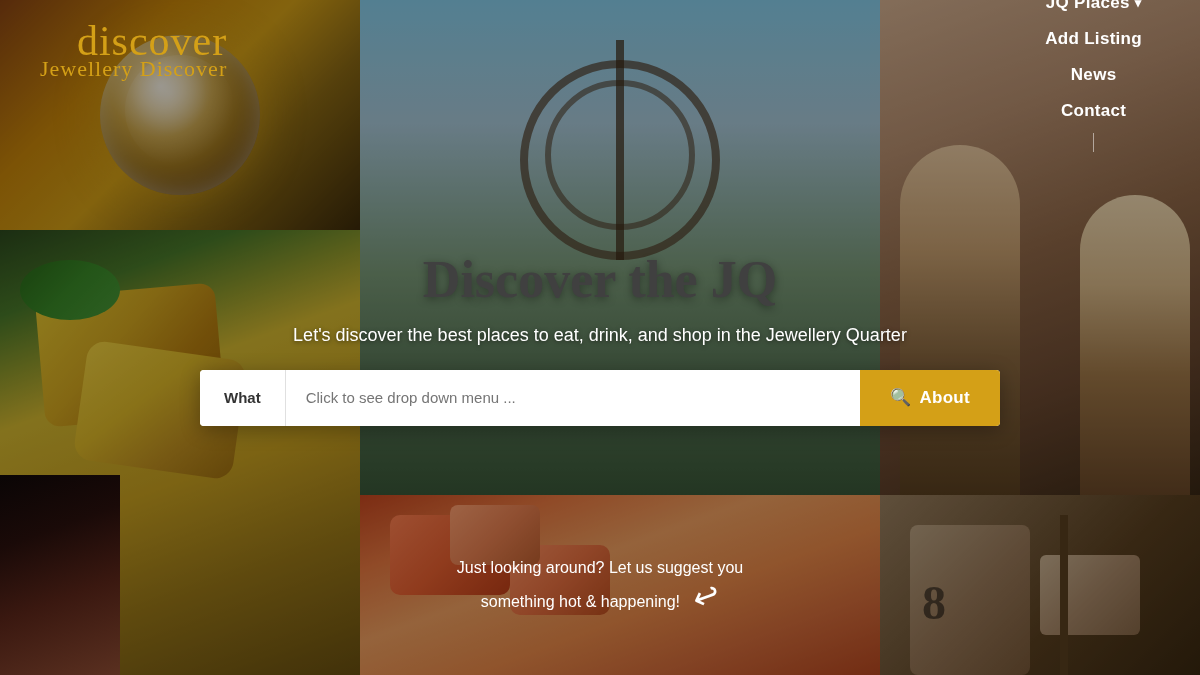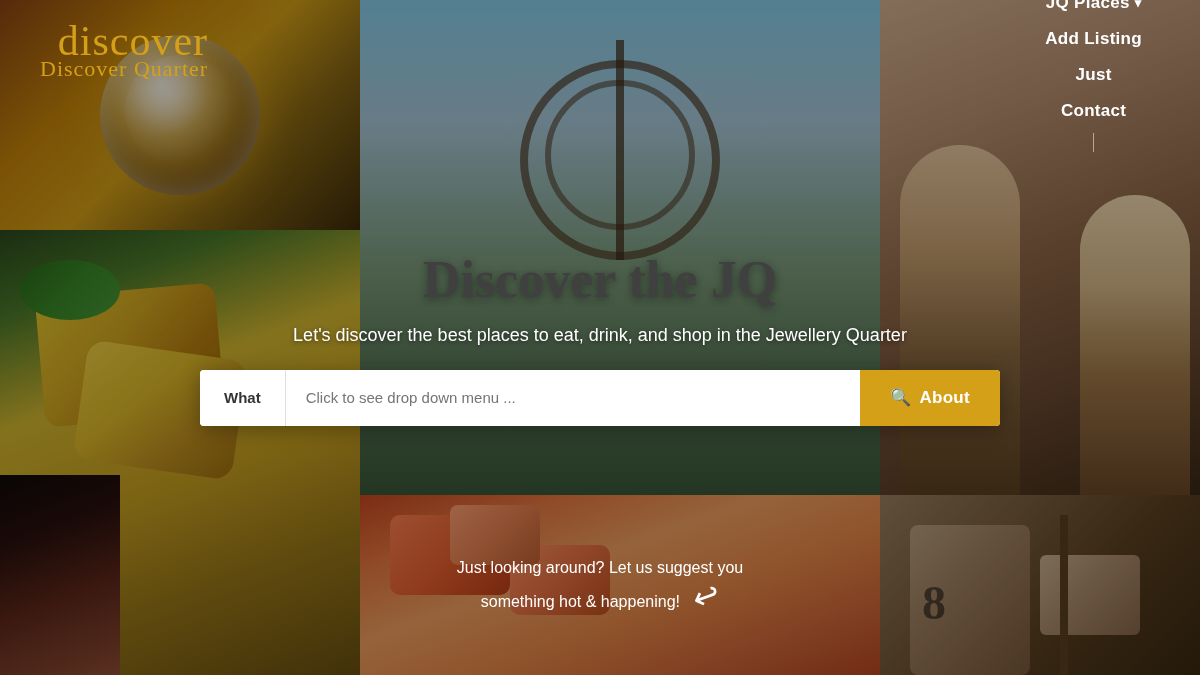--- a/index.html
+++ b/index.html
@@ -274,32 +274,32 @@
 </div>
 
 <div class="hero-overlay"></div>
 
 <div style="position:absolute;bottom:0;left:0;width:120px;height:200px;background:linear-gradient(160deg,#0a0505 0%,#1a0a08 30%,#3a1810 60%,#5a3020 100%);z-index:2;"></div>
 
 <nav class="navbar">
   <div class="logo-area">
     <div class="logo-text">
       <span class="logo-discover">discover</span>
-      <span class="logo-sub">Discover Quarter</span>
+      <span class="logo-sub">Jewellery Discover</span>
     </div>
   </div>
 
   <div class="nav-links">
     <a class="nav-link">About Us</a>
     <a class="nav-link">
       <span>JQ Places</span>
       <span class="chevron-down">▾</span>
     </a>
     <a class="nav-link">Add Listing</a>
-    <a class="nav-link">Just</a>
+    <a class="nav-link">News</a>
     <a class="nav-link">Contact</a>
     <span class="nav-divider">|</span>
   </div>
 </nav>
 
 <div class="hero-content">
   <h1 class="hero-title">Discover the JQ</h1>
   <p class="hero-subtitle">Let's discover the best places to eat, drink, and shop in the Jewellery Quarter</p>
 
   <div class="search-bar">

